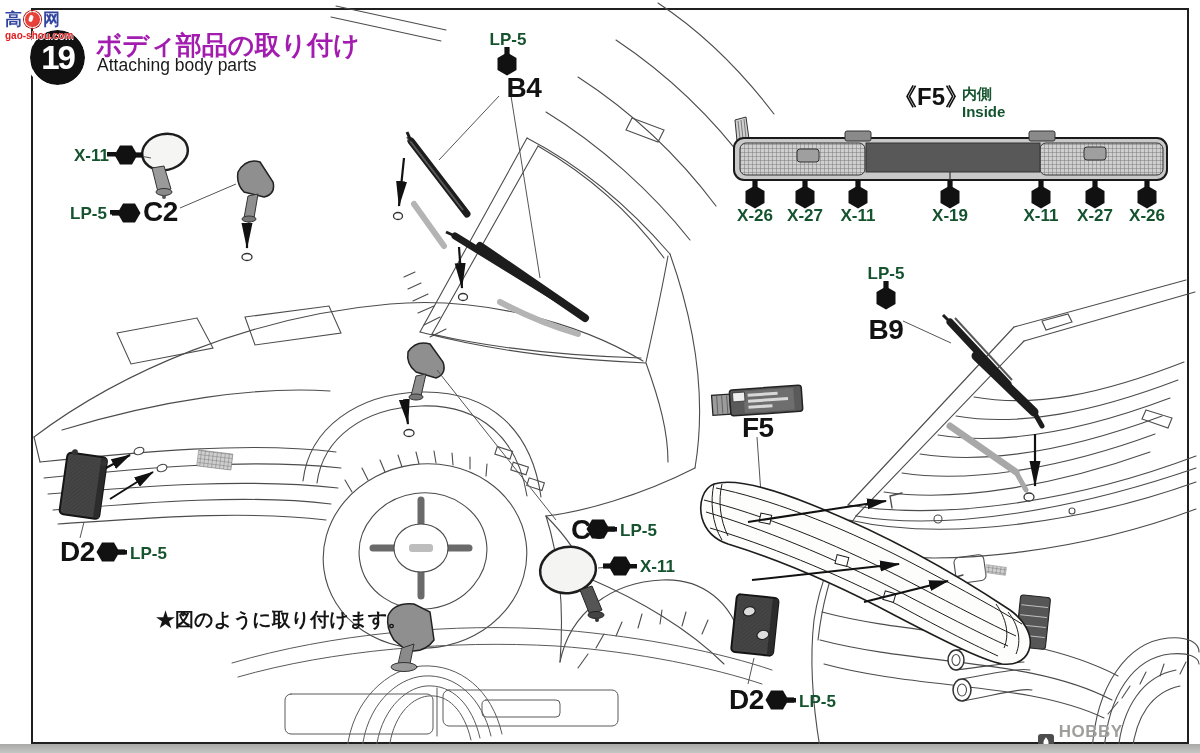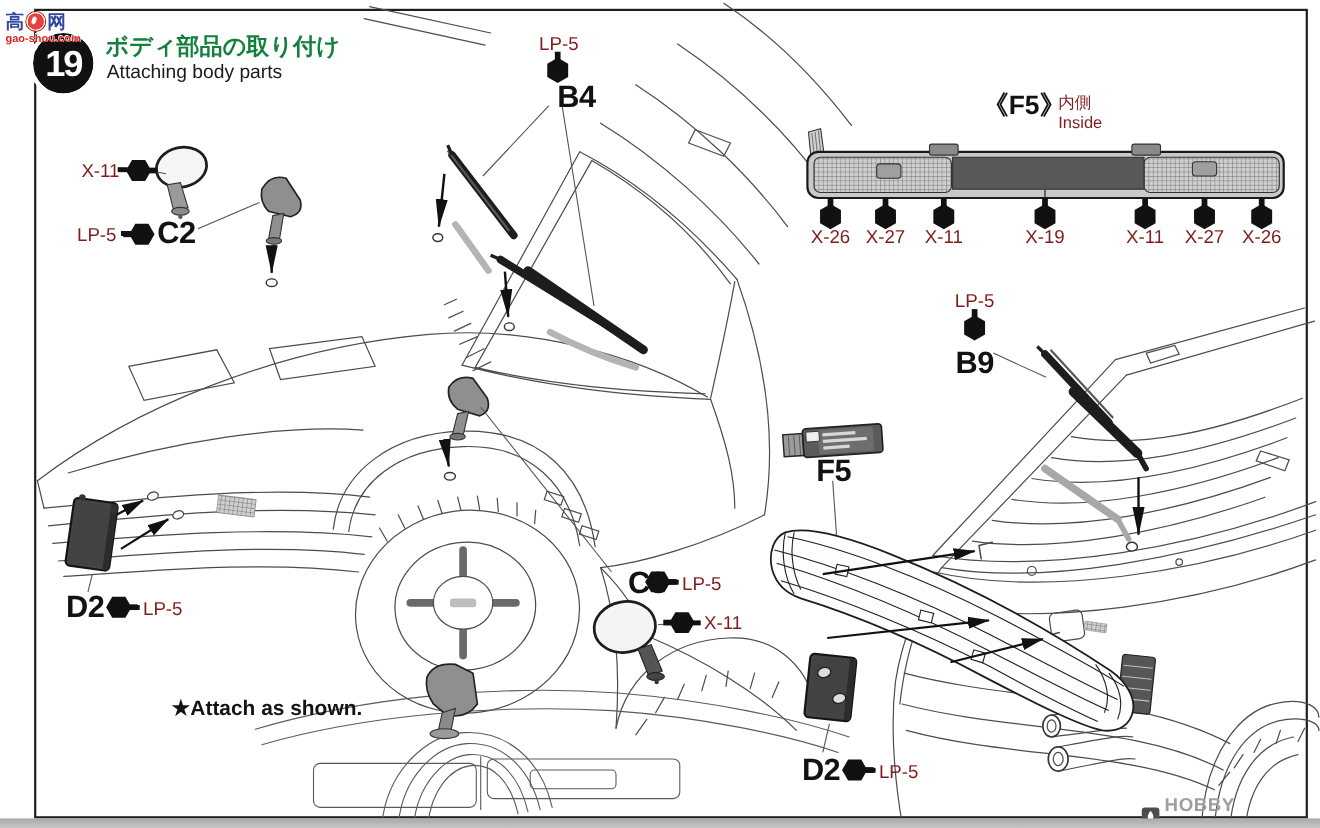--- a/index.html
+++ b/index.html
@@ -1,27 +1,27 @@
 <!DOCTYPE html>
 <html><head>
 <meta charset="utf-8">
 <style>
   html,body{margin:0;padding:0;background:#ffffff;width:1200px;height:753px;overflow:hidden;
     font-family:"Liberation Sans", sans-serif;}
   #stage{position:absolute;left:0;top:0;width:1200px;height:753px;background:#ffffff;}
   #art{position:absolute;left:0;top:0;}
-  .lbl{position:absolute;font-weight:400;font-size:17px;color:#7f1d1d;white-space:nowrap;line-height:1;}
+  .lbl{position:absolute;font-weight:700;font-size:17px;color:#14532d;white-space:nowrap;line-height:1;}
   .lbl-big{position:absolute;font-weight:700;font-size:28px;color:#121212;white-space:nowrap;line-height:1;letter-spacing:-0.5px;}
   .lbl-ref{position:absolute;font-weight:700;font-size:24px;color:#121212;white-space:nowrap;line-height:1;}
   .ctr{transform:translateX(-50%);}
   #border-box{position:absolute;left:31px;top:8px;width:1154px;height:732px;border:2px solid #1f1f1f;}
   #step-badge{position:absolute;left:30px;top:30px;width:55px;height:55px;border-radius:50%;
     background:#111;outline:4px solid #fff;display:flex;align-items:center;justify-content:center;text-align:center;}
   #step-badge span{color:#fff;font-size:33px;font-weight:700;letter-spacing:-2px;}
-  #title-jp{position:absolute;left:96px;top:28px;font-size:21px;font-weight:700;color:#15803d;}
+  #title-jp{position:absolute;left:96px;top:28px;font-size:26px;font-weight:700;color:#a21caf;}
   #title-en{position:absolute;left:97px;top:55px;font-size:17.5px;font-weight:400;color:#1a1a1a;}
   #note-jp{position:absolute;left:156px;top:607px;font-size:19px;font-weight:700;color:#141414;}
   #note-en{position:absolute;left:156px;top:632px;font-size:19px;font-weight:700;color:#141414;}
   
   #wm-gaoshou{position:absolute;left:5px;top:8px;width:70px;}
   #wm-cn{display:flex;align-items:center;gap:2px;}
   #wm-cn .cn{font-size:17px;font-weight:900;color:#3447a0;
     text-shadow:1px 1px 0 #fff,-1px -1px 0 #fff,1px -1px 0 #fff,-1px 1px 0 #fff;}
   #thumb-icon{display:inline-block;width:15px;height:15px;border-radius:50%;
     background:radial-gradient(circle at 40% 40%, #e8413a 60%, #b01510);border:1.5px solid #fff;
@@ -359,21 +359,21 @@
   <div class="lbl-big" style="left:552px;top:516px;margin-left:19px;">C3</div>
   <div class="lbl" style="left:620px;top:522px;">LP-5</div>
   <div class="lbl" style="left:640px;top:558px;">X-11</div>
 
   <div class="lbl-big" style="left:60px;top:538px;">D2</div>
   <div class="lbl" style="left:130px;top:545px;">LP-5</div>
 
   <div class="lbl-big" style="left:729px;top:686px;">D2</div>
   <div class="lbl" style="left:799px;top:693px;">LP-5</div>
 
-  <div id="note-en">★Attach as shown.</div>
+  <div id="note-jp">★図のように取り付けます。</div>
 
   <div id="wm-gaoshou">
     <div id="wm-cn">
       <span class="cn">高</span>
       <span id="thumb-icon"></span>
       <span class="cn">网</span>
     </div>
     <div id="wm-url">gao-shou.com</div>
   </div>
 

